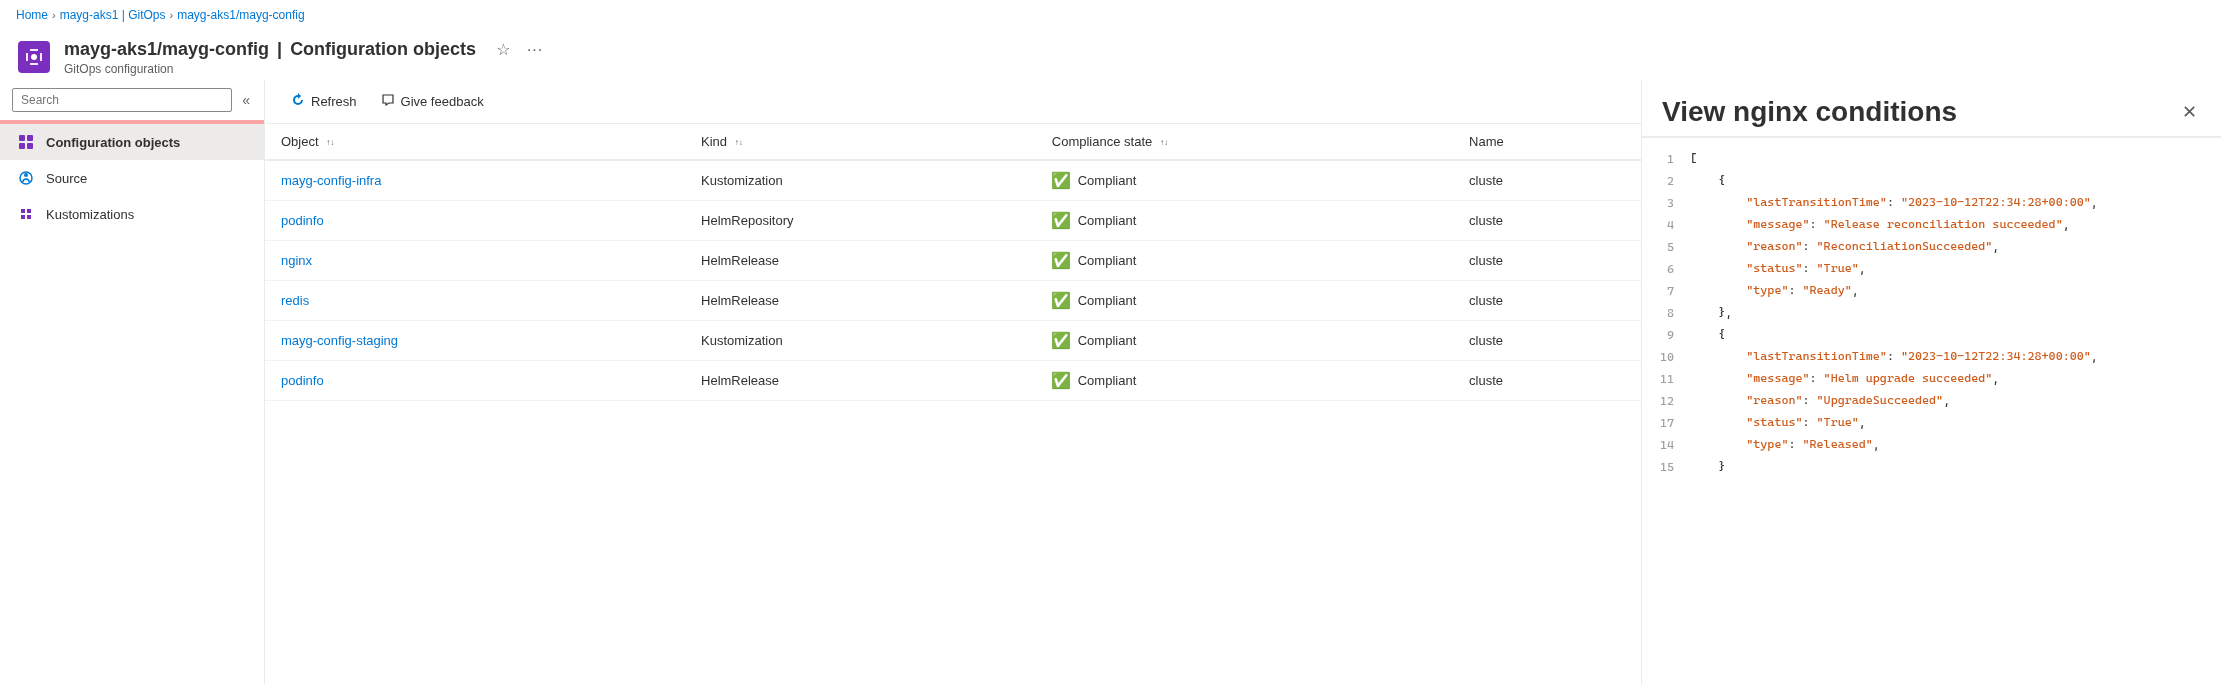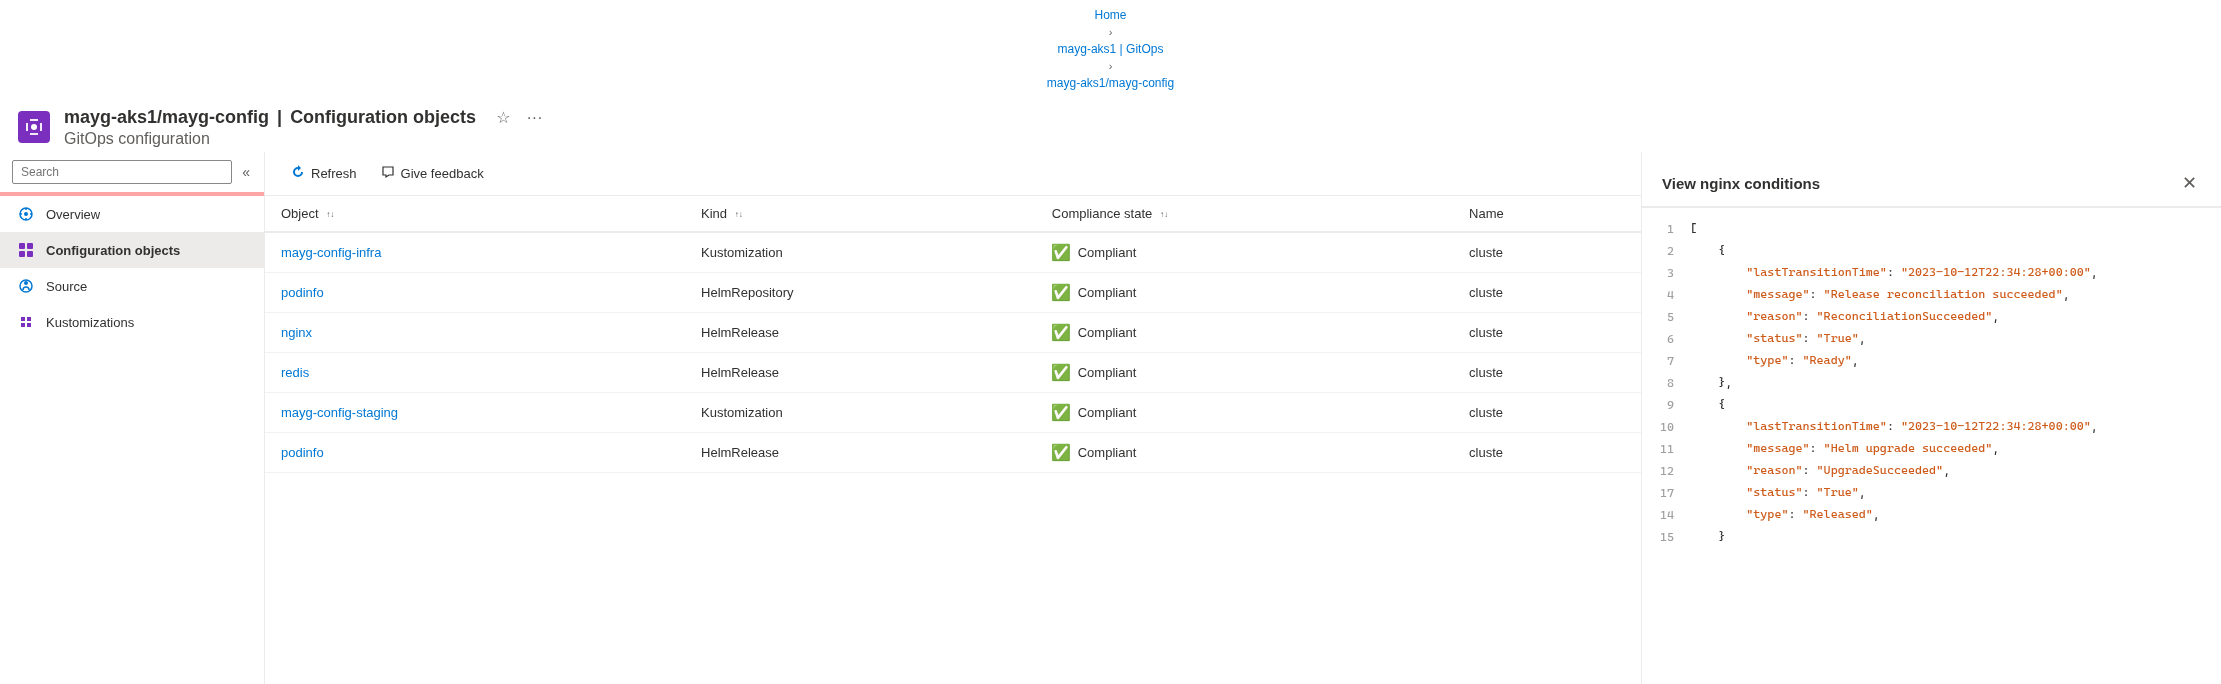--- a/index.html
+++ b/index.html
@@ -1,29 +1,29 @@
 <!DOCTYPE html>
 <html><head>
   <meta charset="utf-8">
   <style>
     * { box-sizing: border-box; margin: 0; padding: 0; }
     body { font-family: 'Segoe UI', -apple-system, sans-serif; font-size: 13px; background: #fff; color: #323130; display: flex; flex-direction: column; height: 100vh; overflow: hidden; }
 
     
-    .breadcrumb { display: flex; align-items: center; padding: 8px 16px; font-size: 12px; color: #605e5c; gap: 4px; border-bottom: none; flex-direction: column; }
+    .breadcrumb { display: flex; align-items: center; padding: 8px 16px; font-size: 12px; color: #605e5c; gap: 4px; border-bottom: none; }
     .breadcrumb a { color: #0078d4; text-decoration: none; }
     .breadcrumb-sep { color: #605e5c; font-size: 11px; }
 
     
     .page-header { display: flex; align-items: center; padding: 8px 16px 4px 16px; gap: 12px; }
     .page-header-icon { width: 36px; height: 36px; display: flex; align-items: center; justify-content: center; }
     .page-header-icon svg { width: 32px; height: 32px; }
     .page-header-titles { display: flex; flex-direction: column; }
     .page-header-title { font-size: 18px; font-weight: 600; color: #323130; display: flex; align-items: center; gap: 8px; }
-    .page-header-sub { font-size: 16px; color: #605e5c; margin-top: 1px; }
+    .page-header-sub { font-size: 12px; color: #605e5c; margin-top: 1px; }
     .header-actions { display: flex; align-items: center; gap: 8px; margin-left: 8px; }
     .header-icon-btn { background: none; border: none; cursor: pointer; color: #605e5c; font-size: 16px; padding: 2px 4px; display: flex; align-items: center; }
 
     
     .main-layout { display: flex; flex: 1; overflow: hidden; }
 
     
     .sidebar { width: 265px; min-width: 265px; border-right: 1px solid #edebe9; display: flex; flex-direction: column; overflow-y: auto; }
     .sidebar-search { padding: 8px 12px; border-bottom: 4px solid #fca5a5; display: flex; align-items: center; gap: 8px; }
     .sidebar-search input { flex: 1; border: 1px solid #8a8886; border-radius: 2px; padding: 4px 8px; font-size: 12px; color: #323130; outline: none; }
@@ -46,21 +46,21 @@
     tbody tr { border-bottom: 1px solid #f3f2f1; }
     td { padding: 10px 16px; font-size: 13px; color: #323130; white-space: nowrap; }
     .link-cell { color: #0078d4; cursor: pointer; text-decoration: none; }
     .compliance-cell { display: flex; align-items: center; gap: 6px; }
     .check-icon { color: #107c10; font-size: 16px; }
     .truncated { max-width: 80px; overflow: hidden; text-overflow: ellipsis; }
 
     
     .side-panel { width: 580px; min-width: 580px; border-left: 1px solid #edebe9; display: flex; flex-direction: column; background: #fff; }
     .side-panel-header { display: flex; align-items: center; justify-content: space-between; padding: 16px 20px 8px 20px; border-bottom: 1px solid #edebe9; }
-    .side-panel-title { font-size: 15px; font-weight: 600; color: #323130; }
+    .side-panel-title { font-size: 28px; font-weight: 600; color: #323130; }
     .side-panel-close { background: none; border: none; cursor: pointer; font-size: 18px; color: #605e5c; padding: 4px; display: flex; align-items: center; justify-content: center; }
 
     
     .code-viewer { flex: 1; overflow: auto; padding: 8px 0; background: #fff; }
     .code-line { display: flex; align-items: flex-start; min-height: 22px; }
     .line-num { width: 48px; min-width: 48px; text-align: right; padding-right: 16px; color: #a19f9d; font-size: 12px; font-family: 'Cascadia Code', 'Consolas', monospace; padding-top: 2px; user-select: none; }
     .line-content { font-family: 'Cascadia Code', 'Consolas', monospace; font-size: 12px; white-space: pre; color: #323130; padding: 1px 0; flex: 1; }
     .json-key { color: #ce5b1a; }
     .json-punc { color: #323130; }
     .json-val-str { color: #ce5b1a; }
@@ -104,30 +104,20 @@
 </div>
 
 <div class="main-layout">
 
   <div class="sidebar">
     <div class="sidebar-search">
       <input type="text" placeholder="Search" style="">
       <button class="sidebar-collapse-btn" title="Collapse">«</button>
     </div>
 
-    <div class="nav-item">
-      <div class="nav-item-icon">
-        <svg width="16" height="16" viewBox="0 0 16 16" fill="none">
-          <circle cx="8" cy="8" r="6" stroke="#0078d4" stroke-width="1.5"></circle>
-          <circle cx="8" cy="8" r="2" fill="#0078d4"></circle>
-          <path d="M8 2v2M8 12v2M2 8h2M12 8h2" stroke="#0078d4" stroke-width="1.5"></path>
-        </svg>
-      </div>
-      <span>Overview</span>
-    </div>
 
     <div class="nav-item active">
       <div class="nav-item-icon">
         <svg width="16" height="16" viewBox="0 0 16 16" fill="none">
           <rect x="1" y="1" width="6" height="6" rx="1" fill="#7B2FBE"></rect>
           <rect x="9" y="1" width="6" height="6" rx="1" fill="#7B2FBE"></rect>
           <rect x="1" y="9" width="6" height="6" rx="1" fill="#7B2FBE"></rect>
           <rect x="9" y="9" width="6" height="6" rx="1" fill="#7B2FBE"></rect>
         </svg>
       </div>

